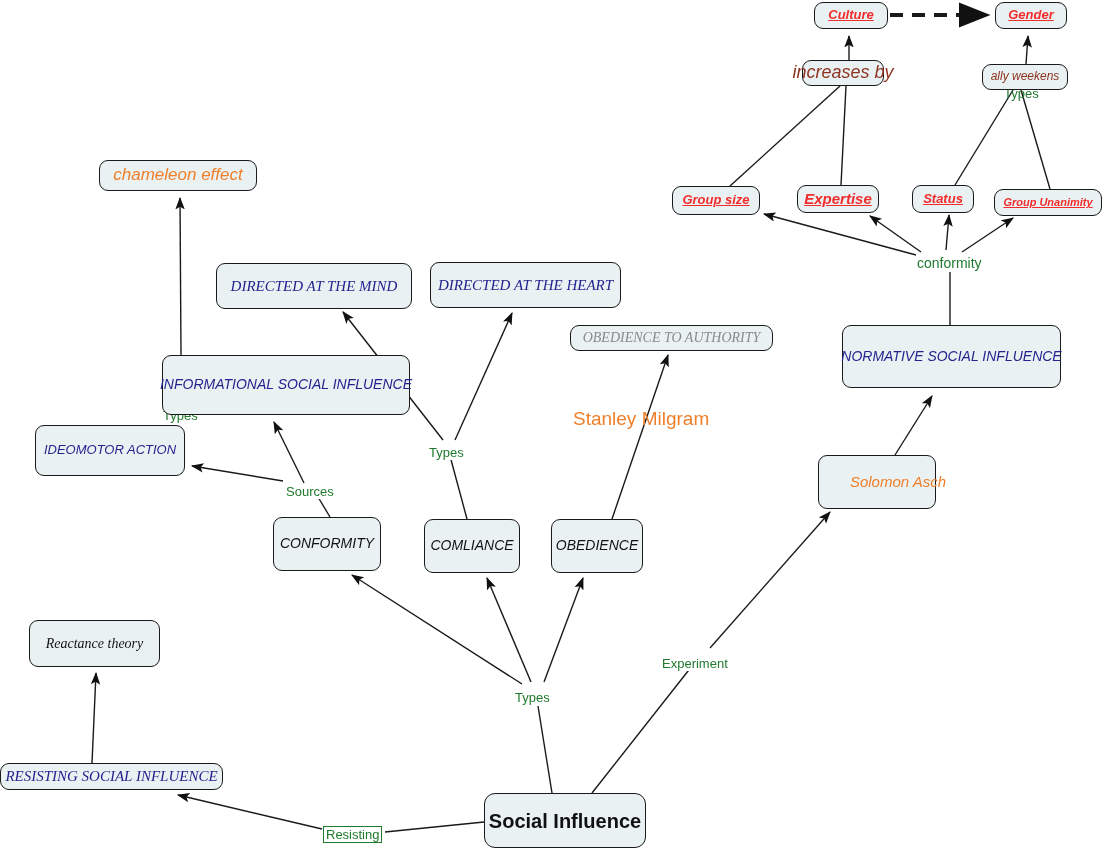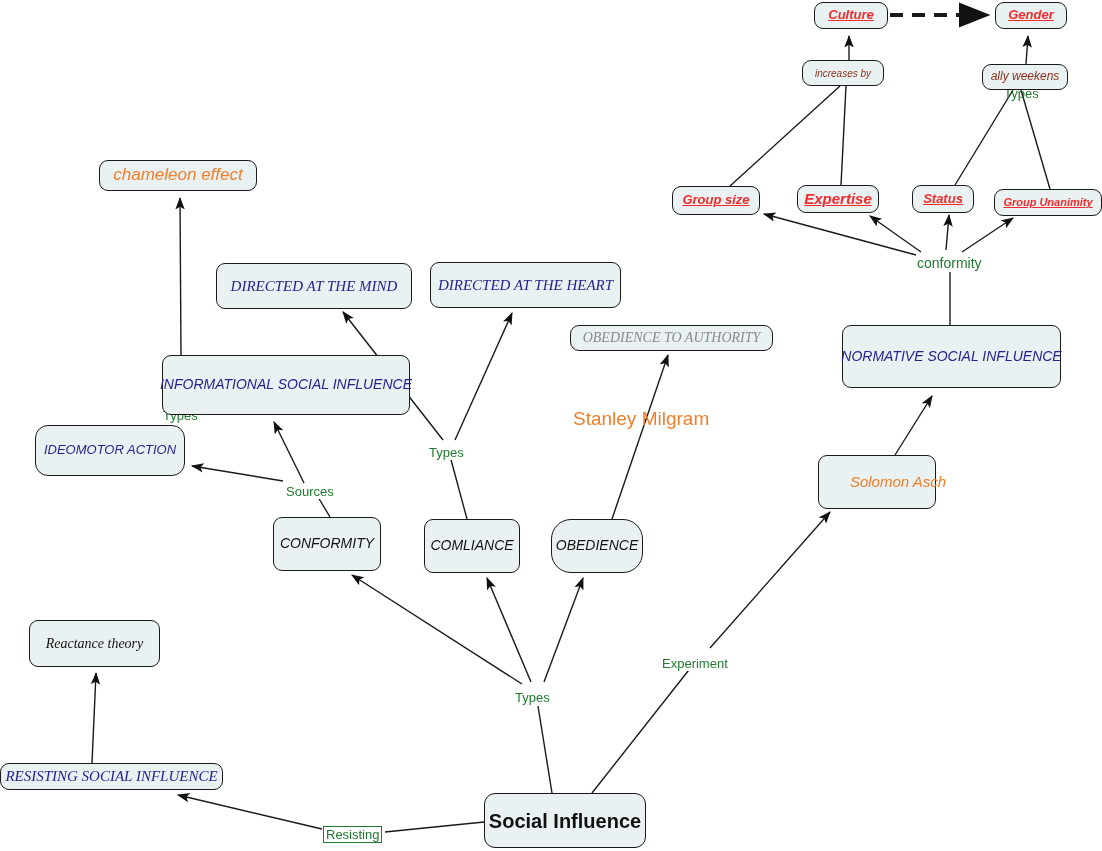--- a/index.html
+++ b/index.html
@@ -105,21 +105,21 @@
   <div id="nodes-layer">
       <div class="ghost" style="left: 163px; top: 408px;">Types</div>
       <div class="ghost" style="left: 1004px; top: 86px;">Types</div>
       <div class="node" style="left: 814px; top: 2px; width: 74px; height: 27px;">
         <span class="t-sans-red-u" style="font-size: 13px;">Culture</span>
       </div>
       <div class="node" style="left: 995px; top: 2px; width: 72px; height: 27px;">
         <span class="t-sans-red-u" style="font-size: 13px;">Gender</span>
       </div>
       <div class="node" style="left: 802px; top: 60px; width: 82px; height: 26px;">
-        <span class="t-sans-brown" style="font-size: 10px;">increases by</span>
+        <span class="t-sans-brown" style="font-size: 18px;">increases by</span>
       </div>
       <div class="node" style="left: 982px; top: 64px; width: 86px; height: 26px;">
         <span class="t-sans-brown" style="font-size: 12px;">ally weekens</span>
       </div>
       <div class="node" style="left: 672px; top: 186px; width: 88px; height: 29px;">
         <span class="t-sans-red-u" style="font-size: 13px;">Group size</span>
       </div>
       <div class="node" style="left: 797px; top: 185px; width: 82px; height: 28px;">
         <span class="t-sans-red-u" style="font-size: 15px;">Expertise</span>
       </div>
@@ -140,30 +140,30 @@
       </div>
       <div class="node" style="left: 842px; top: 325px; width: 219px; height: 63px;">
         <span class="t-sans-navy" style="font-size: 14px;">NORMATIVE SOCIAL INFLUENCE</span>
       </div>
       <div class="node" style="left: 99px; top: 160px; width: 158px; height: 31px;">
         <span class="t-sans-orange" style="font-size: 17px;">chameleon effect</span>
       </div>
       <div class="node" style="left: 126px; top: 355px; width: 248px; height: 60px; margin-left: 36px;">
         <span class="t-sans-navy" style="font-size: 14px;">INFORMATIONAL SOCIAL INFLUENCE</span>
       </div>
-      <div class="node" style="left: 35px; top: 425px; width: 150px; height: 51px; border-radius: 13px;">
+      <div class="node" style="left: 35px; top: 425px; width: 150px; height: 51px;">
         <span class="t-sans-navy" style="font-size: 13px;">IDEOMOTOR ACTION</span>
       </div>
       <div class="node" style="left: 273px; top: 517px; width: 108px; height: 54px;">
         <span class="t-sans-black" style="font-size: 14px;">CONFORMITY</span>
       </div>
       <div class="node" style="left: 424px; top: 519px; width: 96px; height: 54px;">
         <span class="t-sans-black" style="font-size: 14px;">COMLIANCE</span>
       </div>
-      <div class="node" style="left: 551px; top: 519px; width: 92px; height: 54px; border-radius: 20px;">
+      <div class="node" style="left: 551px; top: 519px; width: 92px; height: 54px;">
         <span class="t-sans-black" style="font-size: 14px;">OBEDIENCE</span>
       </div>
       <div class="node" style="left: 818px; top: 455px; width: 118px; height: 54px;">
         <span class="t-sans-orange" style="font-size: 15px; margin-left: 42px;">Solomon Asch</span>
       </div>
       <div class="node" style="left: 29px; top: 620px; width: 131px; height: 47px;">
         <span class="t-serif-black" style="font-size: 14px;">Reactance theory</span>
       </div>
       <div class="node" style="left: 0px; top: 763px; width: 223px; height: 27px;">
         <span class="t-serif-navy" style="font-size: 15px;">RESISTING SOCIAL INFLUENCE</span>

